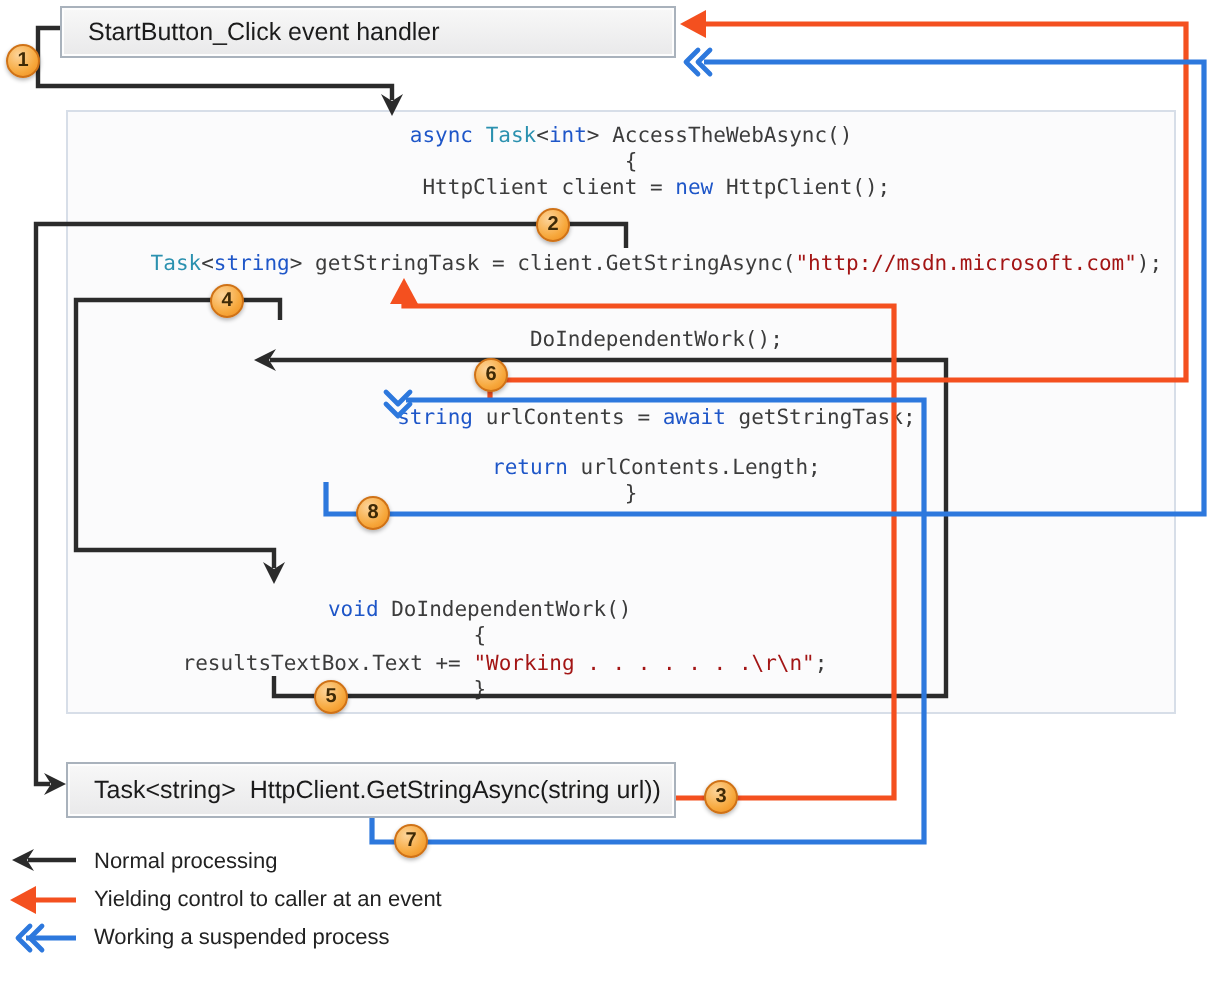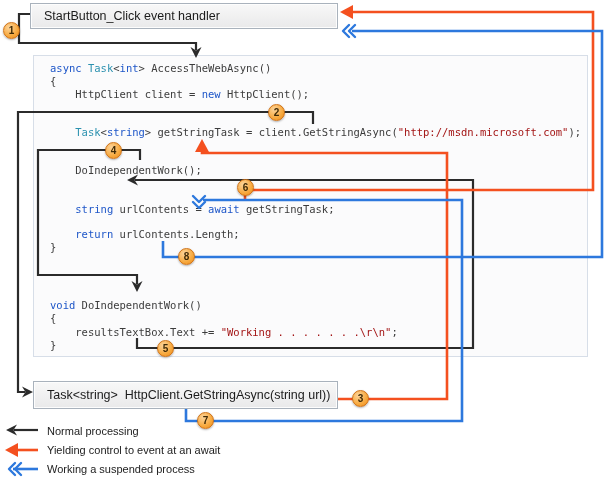--- a/index.html
+++ b/index.html
@@ -15,22 +15,22 @@
         display:flex;align-items:center;box-sizing:border-box;}
   .gbox .lbl{font-size:12.5px;color:#1b1b1b;white-space:pre;padding-left:13px;}
   #box-start{left:30px;top:3px;width:308px;height:26px;}
   #box-gsa{left:33px;top:381px;width:305px;height:28px;}
   
   .codebox{position:absolute;left:33px;top:55px;width:555px;height:302px;
            background:#fbfbfc;border:1px solid #d7dee8;box-sizing:border-box;}
   .code{position:absolute;margin:0;font-family:"DejaVu Sans Mono","Liberation Mono",monospace;
         font-size:10.5px;white-space:pre;}
   .code-a{left:50px;top:62px;line-height:12.8px;}
-  .code-b{left:50px;top:299px;line-height:13.4px;}
-  .code-line{height:inherit;}
+  .code-b{left:66px;top:299px;line-height:13.4px;}
+  .code-line{height:inherit;text-align:center;}
   .tok-kw{color:var(--kw);} .tok-ty{color:var(--ty);}
   .tok-st{color:var(--st);} .tok-pl{color:var(--pl);}
   
   svg.flow{position:absolute;left:0;top:0;pointer-events:none;}
   .ln{fill:none;stroke-linejoin:miter;}
   .ln-k{stroke:var(--c-black);stroke-width:2.2px;}
   .ln-o{stroke:var(--c-orange);stroke-width:2.6px;}
   .ln-b{stroke:var(--c-blue);stroke-width:2.6px;}
   .hd-k{fill:var(--c-black);} .hd-o{fill:var(--c-orange);}
   .chev{fill:none;stroke:var(--c-blue);stroke-width:2.4px;stroke-linecap:round;stroke-linejoin:round;}
@@ -100,20 +100,20 @@
   <div class="marker" style="left:157px;top:340px;">5</div>
   <div class="marker" style="left:237px;top:179px;">6</div>
   <div class="marker" style="left:197px;top:412px;">7</div>
   <div class="marker" style="left:178px;top:248px;">8</div>
 
   <div class="legend">
     <div class="legend-row" style="top:1px;">
       <span>Normal processing</span>
     </div>
     <div class="legend-row" style="top:20px;">
-      <span>Yielding control to event at an await</span>
+      <span>Yielding control to caller at an event</span>
     </div>
     <div class="legend-row" style="top:39px;">
       <span>Working a suspended process</span>
     </div>
   </div>
 
 </div>
 
 </body></html>

